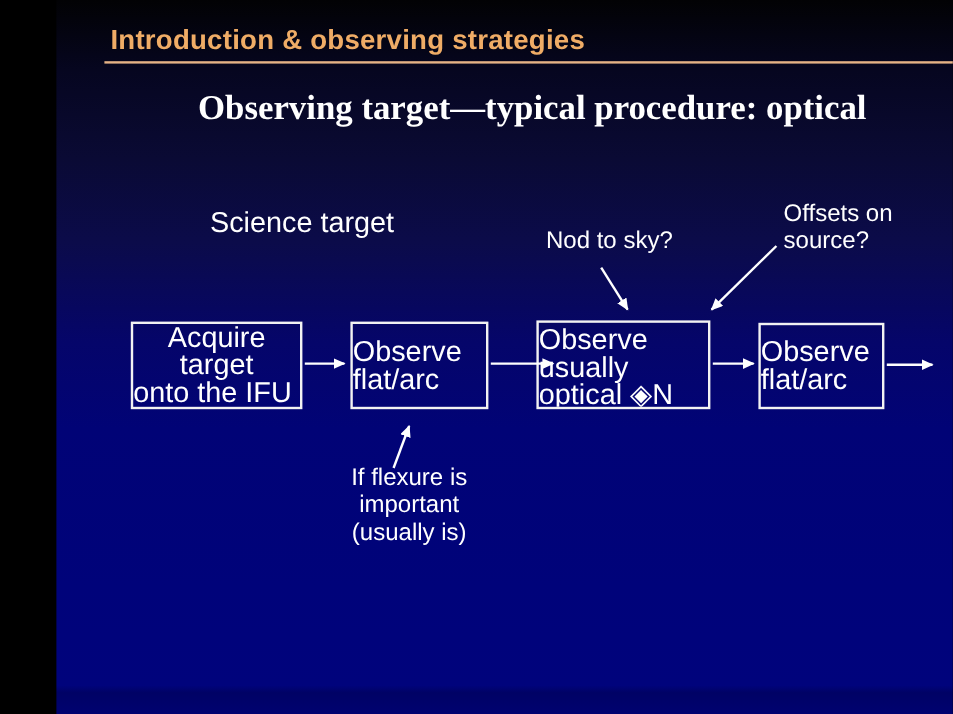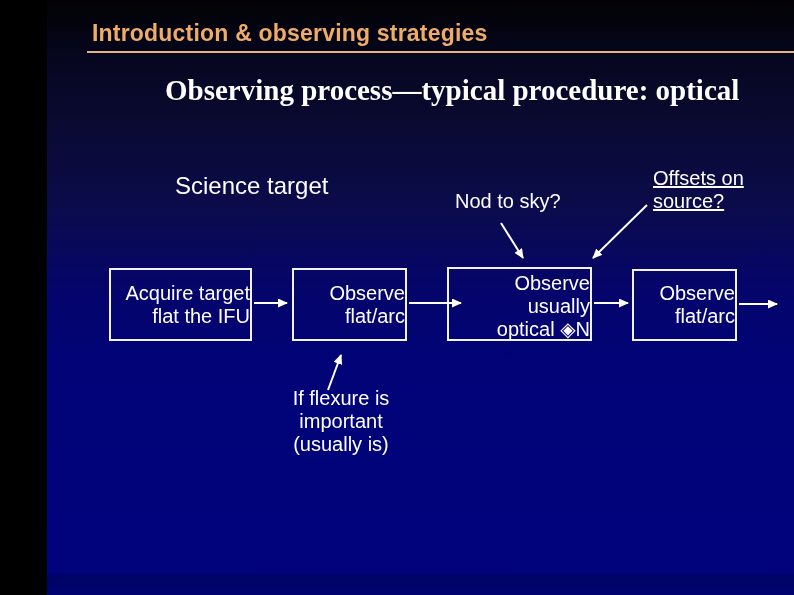--- a/index.html
+++ b/index.html
@@ -37,57 +37,57 @@
   .heading{
     position:absolute;left:118px;top:74px;
     font-family:"Liberation Serif","DejaVu Serif",serif;
     font-size:29px;font-weight:bold;
     color:#ffffff;
     white-space:nowrap;
   }
   .label{position:absolute;color:#fff;}
   .label-science{left:128px;top:172px;font-size:24px;}
   .label-nod{left:408px;top:190px;font-size:20px;}
-  .label-offsets{left:606px;top:167px;font-size:20px;width:100px;line-height:23px;text-decoration:underline;}
+  .label-offsets{left:606px;top:167px;font-size:20px;width:100px;line-height:23px;}
   .label-flexure{left:238px;top:387px;font-size:20px;width:112px;line-height:23px;text-align:center;}
   .fbox{
     position:absolute;top:268px;height:73px;
     border:2px solid #f2f2f2;
     box-sizing:border-box;
     display:flex;flex-direction:column;
-    align-items:flex-end;justify-content:center;
+    align-items:flex-start;justify-content:center;
     text-align:center;
-    font-size:20px;line-height:23px;
+    font-size:24px;line-height:23px;
     color:#ffffff;
   }
   .fbox-1{left:62px;width:143px;}
   .fbox-2{left:245px;width:115px;}
   .fbox-3{left:400px;width:145px;top:267px;height:74px;justify-content:flex-start;padding-top:3px;overflow:hidden;}
   .fbox-4{left:585px;width:105px;top:269px;height:72px;}
   .arrows{position:absolute;left:0;top:0;pointer-events:none;}
 </style>
 </head>
 <body>
 
 <div class="slide">
 
   <div class="slide-title">Introduction &amp; observing strategies</div>
   <div class="title-underline"></div>
 
-  <div class="heading">Observing process—typical procedure: optical</div>
+  <div class="heading">Observing target—typical procedure: optical</div>
 
   <div class="label label-science">Science target</div>
 
   <div class="label label-nod">Nod to sky?</div>
 
   <div class="label label-offsets">Offsets on source?</div>
 
   <div class="fbox fbox-1">
     <span>Acquire target</span>
-    <span>flat the IFU</span>
+    <span>onto the IFU</span>
   </div>
 
   <div class="fbox fbox-2">
     <span>Observe</span>
     <span>flat/arc</span>
   </div>
 
   <div class="fbox fbox-3">
     <span>Observe</span>
     <span>usually</span>

